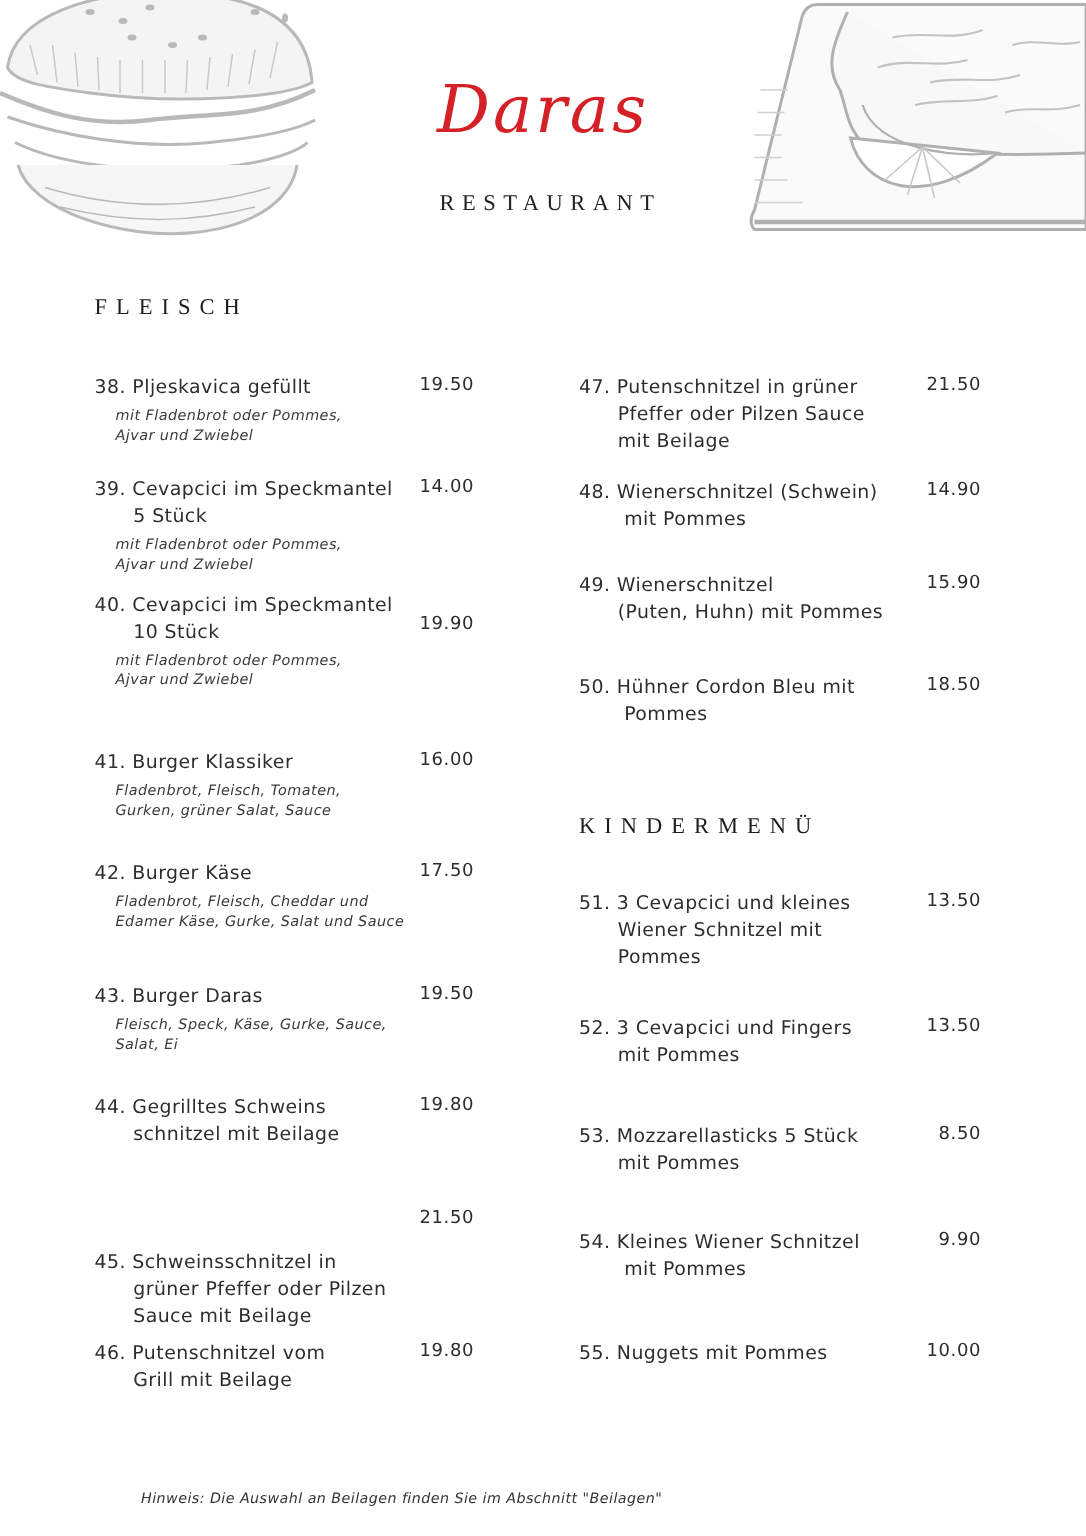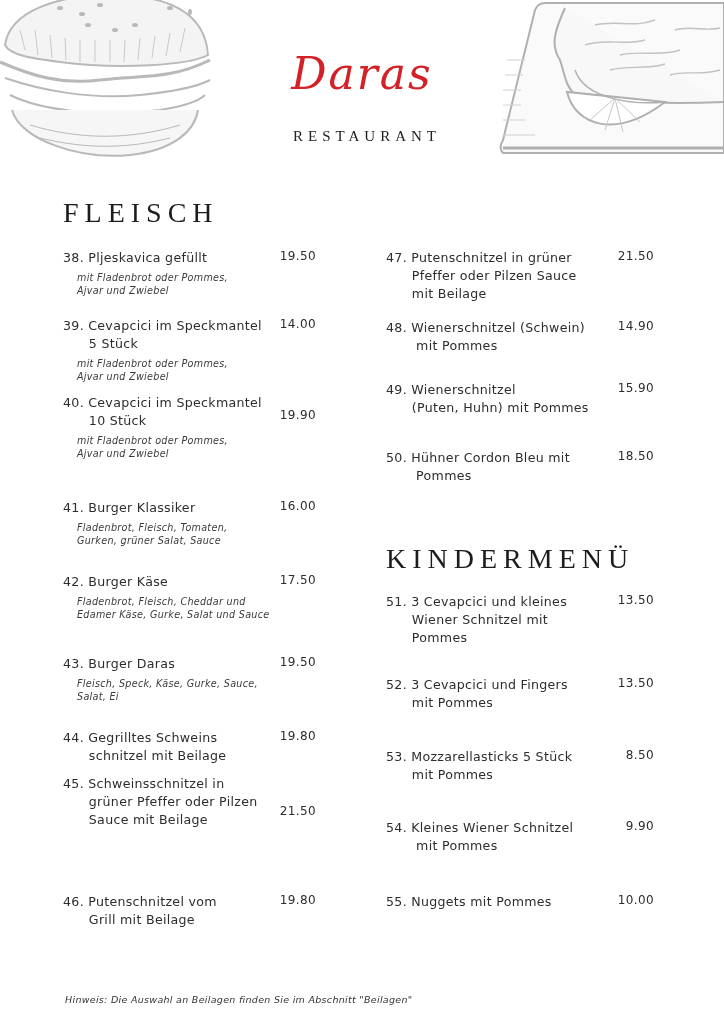--- a/index.html
+++ b/index.html
@@ -6,28 +6,28 @@
     body { width: 724px; height: 1024px; position: relative; overflow: hidden; font-family: "DejaVu Sans", sans-serif; color: #2b2b2b; }
 
     .illus { position: absolute; }
     .burger { left: 0; top: 0; width: 215px; height: 160px; }
     .fish { left: 495px; top: 0; width: 229px; height: 160px; }
 
     .logo { position: absolute; left: 0; width: 724px; text-align: center; }
     .logo-script { top: 48px; font-family: "DejaVu Serif", serif; font-style: italic; font-size: 44px; color: #d42027; letter-spacing: 2px; }
     .logo-sub { top: 128px; font-family: "Liberation Serif", serif; font-size: 15px; letter-spacing: 5px; color: #222; padding-left: 5px; }
 
-    .section-title { position: absolute; font-family: "Liberation Serif", serif; font-size: 28px; letter-spacing: 6px; color: #1c1c1c; margin: 0; font-weight: normal; }
+    .section-title { position: absolute; font-family: "Liberation Serif", serif; font-size: 15px; letter-spacing: 6px; color: #1c1c1c; margin: 0; font-weight: normal; }
 
     .item { position: absolute; }
     .item-name { font-size: 12.6px; line-height: 18px; color: #2d2d2d; white-space: pre; letter-spacing: 0.3px; }
     .item-desc { font-size: 9.6px; font-style: italic; line-height: 13px; color: #3a3a3a; margin-top: 4px; margin-left: 14px; white-space: pre; letter-spacing: 0.3px; }
     .price { position: absolute; font-size: 12px; color: #2d2d2d; letter-spacing: 0.4px; text-align: right; width: 50px; }
 
-    .footnote { position: absolute; left: 65px; top: 994px; font-size: 9.5px; font-style: italic; color: #333; letter-spacing: 0.3px; }
+    .footnote { position: absolute; left: 94px; top: 994px; font-size: 9.5px; font-style: italic; color: #333; letter-spacing: 0.3px; }
   </style>
 </head>
 <body>
 
 <svg class="illus burger" viewBox="0 0 215 160" fill="none" stroke="#b9b9b9" stroke-width="2">
   <path d="M5 45 C10 10, 60 -5, 110 -5 C165 -5, 205 10, 208 55 C190 65, 120 70, 60 62 C30 58, 10 55, 5 45 Z" fill="#f4f4f4"></path>
   <g stroke="#c9c9c9" stroke-width="1">
     <path d="M20 30 L25 50 M35 30 L38 55 M50 35 L52 58 M65 38 L66 60 M80 40 L80 62 M95 40 L95 62 M110 40 L110 62 M125 40 L124 62 M140 38 L138 60 M155 36 L152 58 M170 33 L166 56 M185 28 L180 52"></path>
   </g>
   <g fill="#b9b9b9" stroke="none">
@@ -118,21 +118,21 @@
 Salat, Ei</div>
 </div>
 <div class="price" style="left:266px; top:655px;">19.50</div>
 
 <div class="item" style="left:63px; top:729px;">
   <div class="item-name">44. Gegrilltes Schweins
       schnitzel mit Beilage</div>
 </div>
 <div class="price" style="left:266px; top:729px;">19.80</div>
 
-<div class="item" style="left:63px; top:775px;">
+<div class="item" style="left:63px; top:832px;">
   <div class="item-name">45. Schweinsschnitzel in
       grüner Pfeffer oder Pilzen
       Sauce mit Beilage</div>
 </div>
 <div class="price" style="left:266px; top:804px;">21.50</div>
 
 <div class="item" style="left:63px; top:893px;">
   <div class="item-name">46. Putenschnitzel vom
       Grill mit Beilage</div>
 </div>

